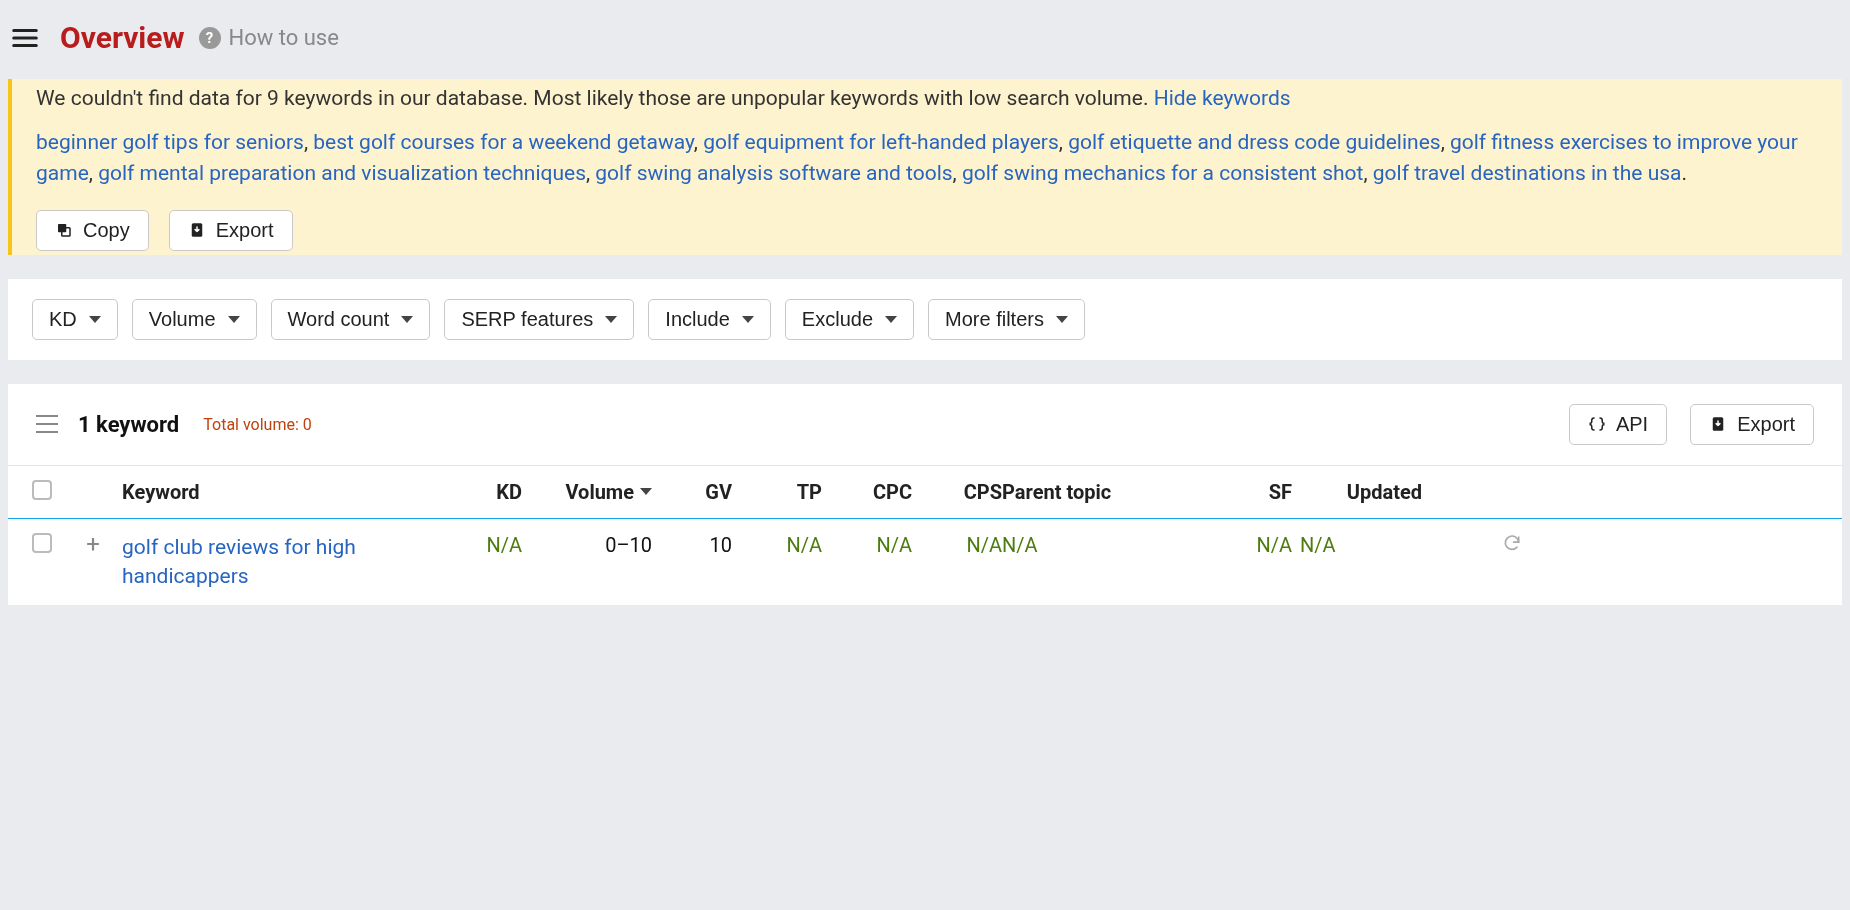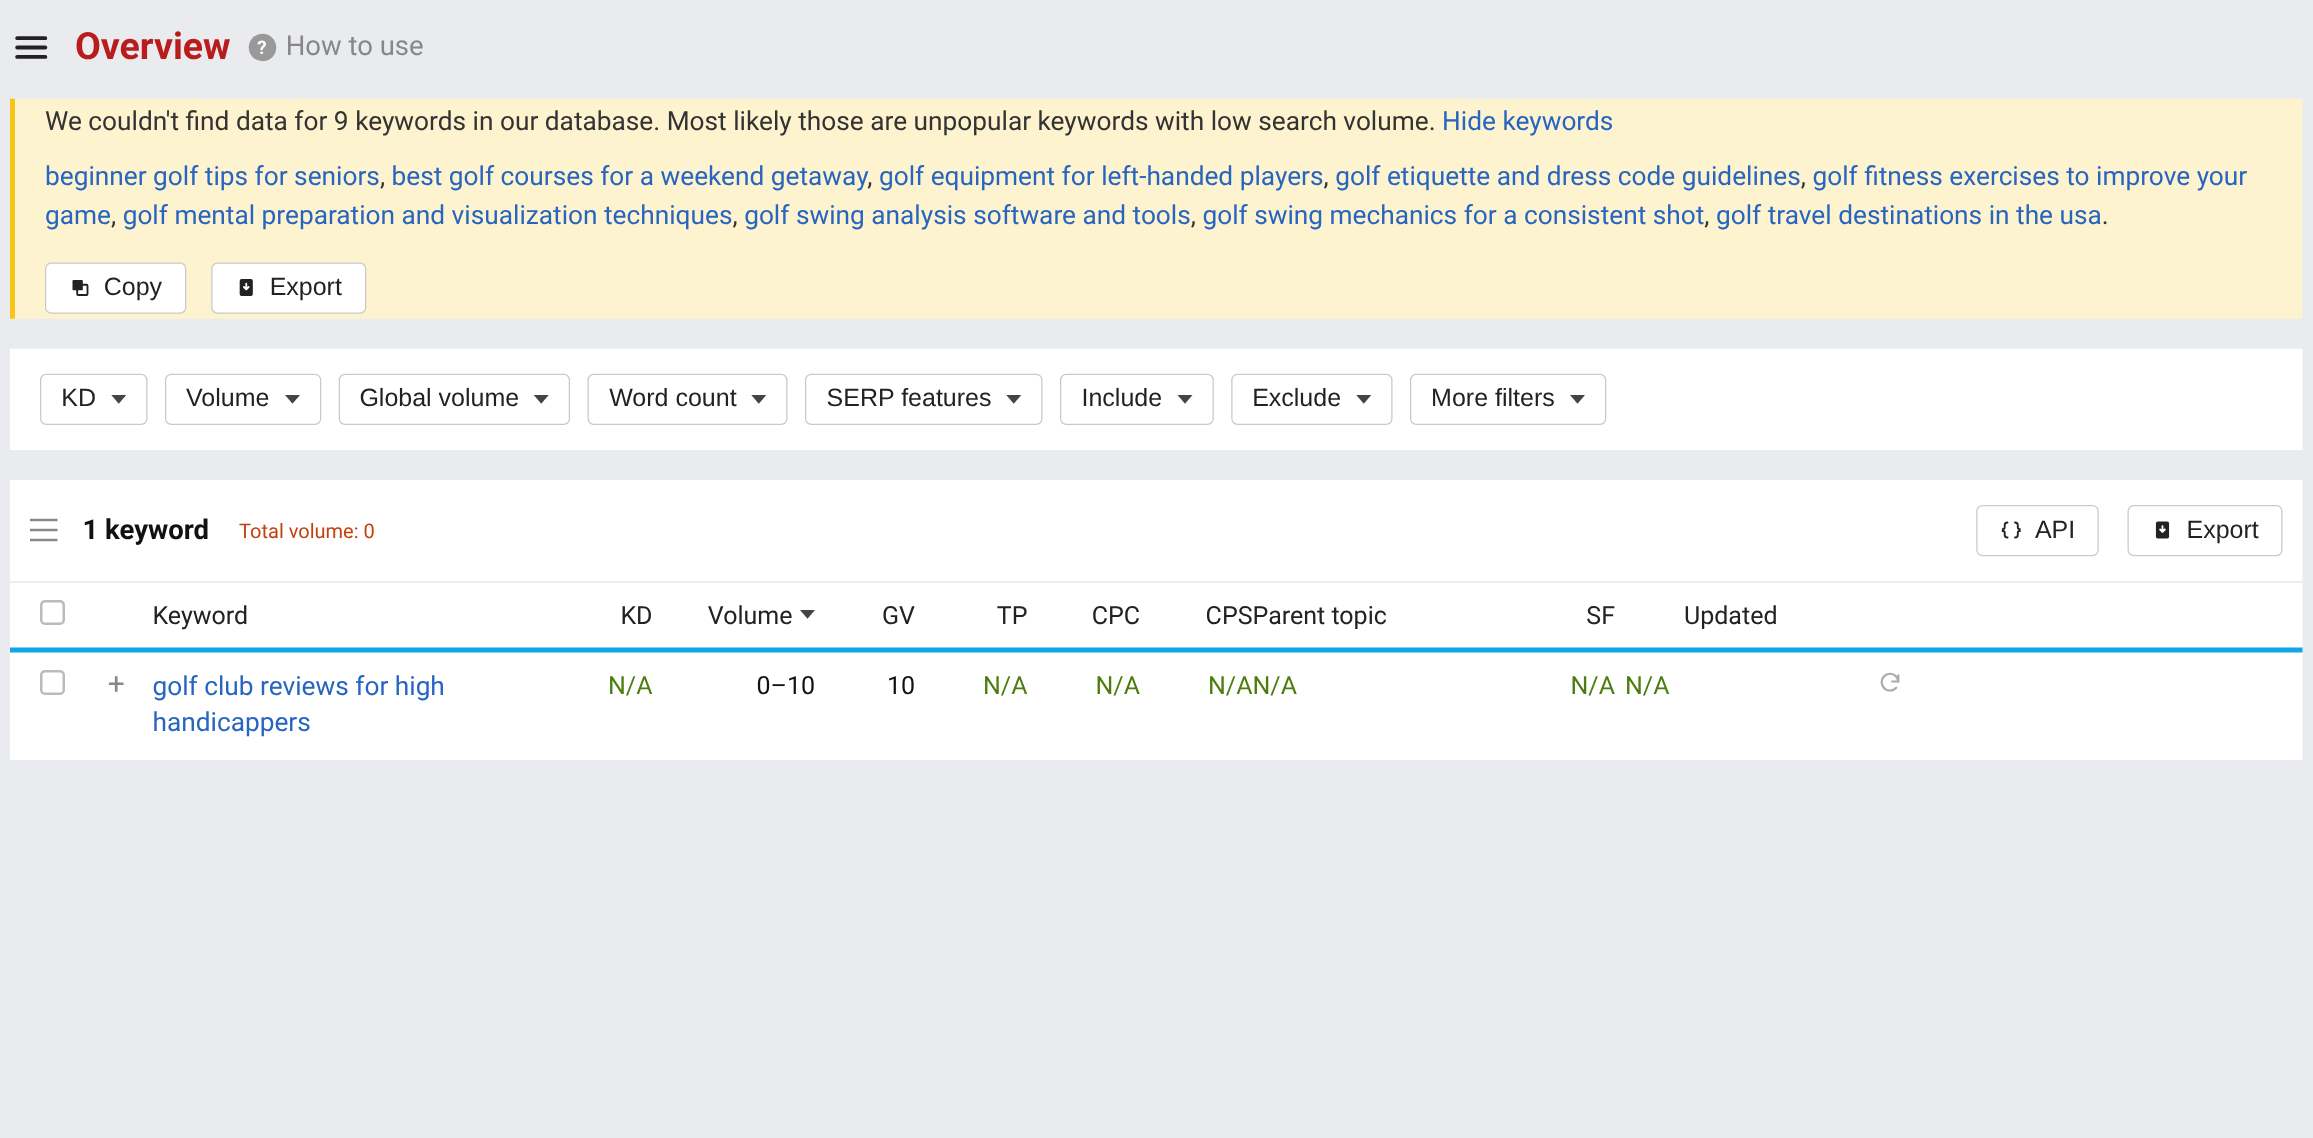--- a/index.html
+++ b/index.html
@@ -119,21 +119,21 @@
     border-top: 7px solid #444;
   }
 
   .results-panel {
     background: #fff;
     margin: 24px 8px 0 8px;
   }
   .results-header {
     display: flex;
     align-items: center;
-    padding: 20px 16px;
+    padding: 20px 28px;
     border-bottom: 1px solid #e4e4e4;
     justify-content: flex-end;
   }
   .three-lines {
     width: 22px;
     height: 18px;
     display: flex;
     flex-direction: column;
     justify-content: space-between;
     margin-right: 20px;
@@ -162,22 +162,22 @@
   }
   .table-head,
   .table-row {
     display: grid;
     grid-template-columns: 50px 40px 310px 90px 130px 80px 90px 90px 90px 180px 110px 130px 100px;
     align-items: flex-start;
     padding: 14px 24px;
     font-size: 20px;
   }
   .table-head {
-    font-weight: 400;
-    border-bottom: 4px solid #0ea5e9;
+    font-weight: 700;
+    border-bottom: 1px solid #0ea5e9;
     color: #222;
   }
   .table-head .sort-col {
     display: flex;
     align-items: center;
     gap: 6px;
     justify-content: flex-end;
   }
   .num-cell {
     text-align: right;
@@ -258,24 +258,20 @@
   </div>
 </div>
 
 <div class="filters-panel">
   <button class="filter-btn">
       <span>KD</span>
       <span class="caret-down"></span>
     </button>
   <button class="filter-btn">
       <span>Volume</span>
-      <span class="caret-down"></span>
-    </button>
-  <button class="filter-btn">
-      <span>Global volume</span>
       <span class="caret-down"></span>
     </button>
   <button class="filter-btn">
       <span>Word count</span>
       <span class="caret-down"></span>
     </button>
   <button class="filter-btn">
       <span>SERP features</span>
       <span class="caret-down"></span>
     </button>

